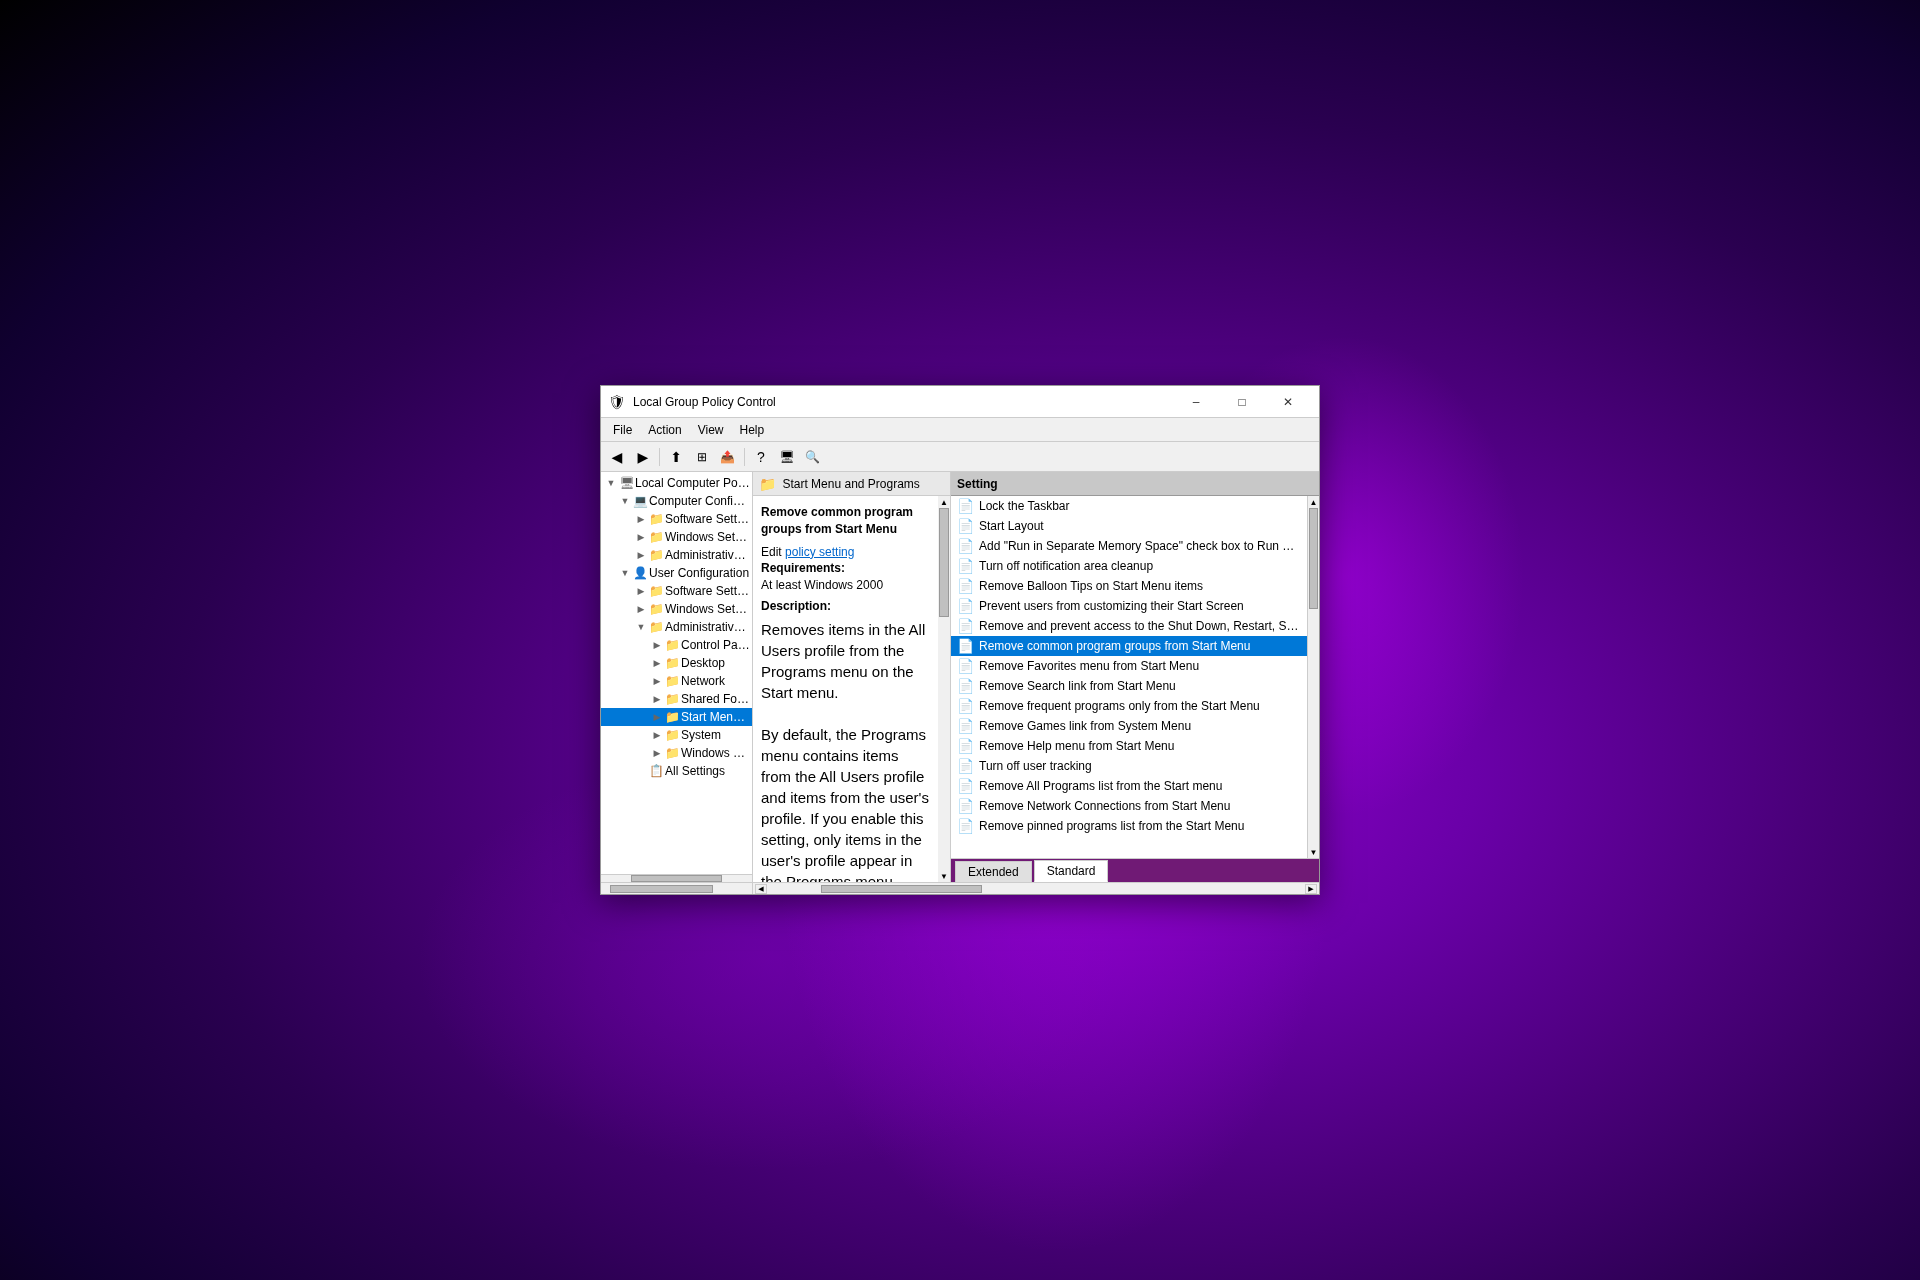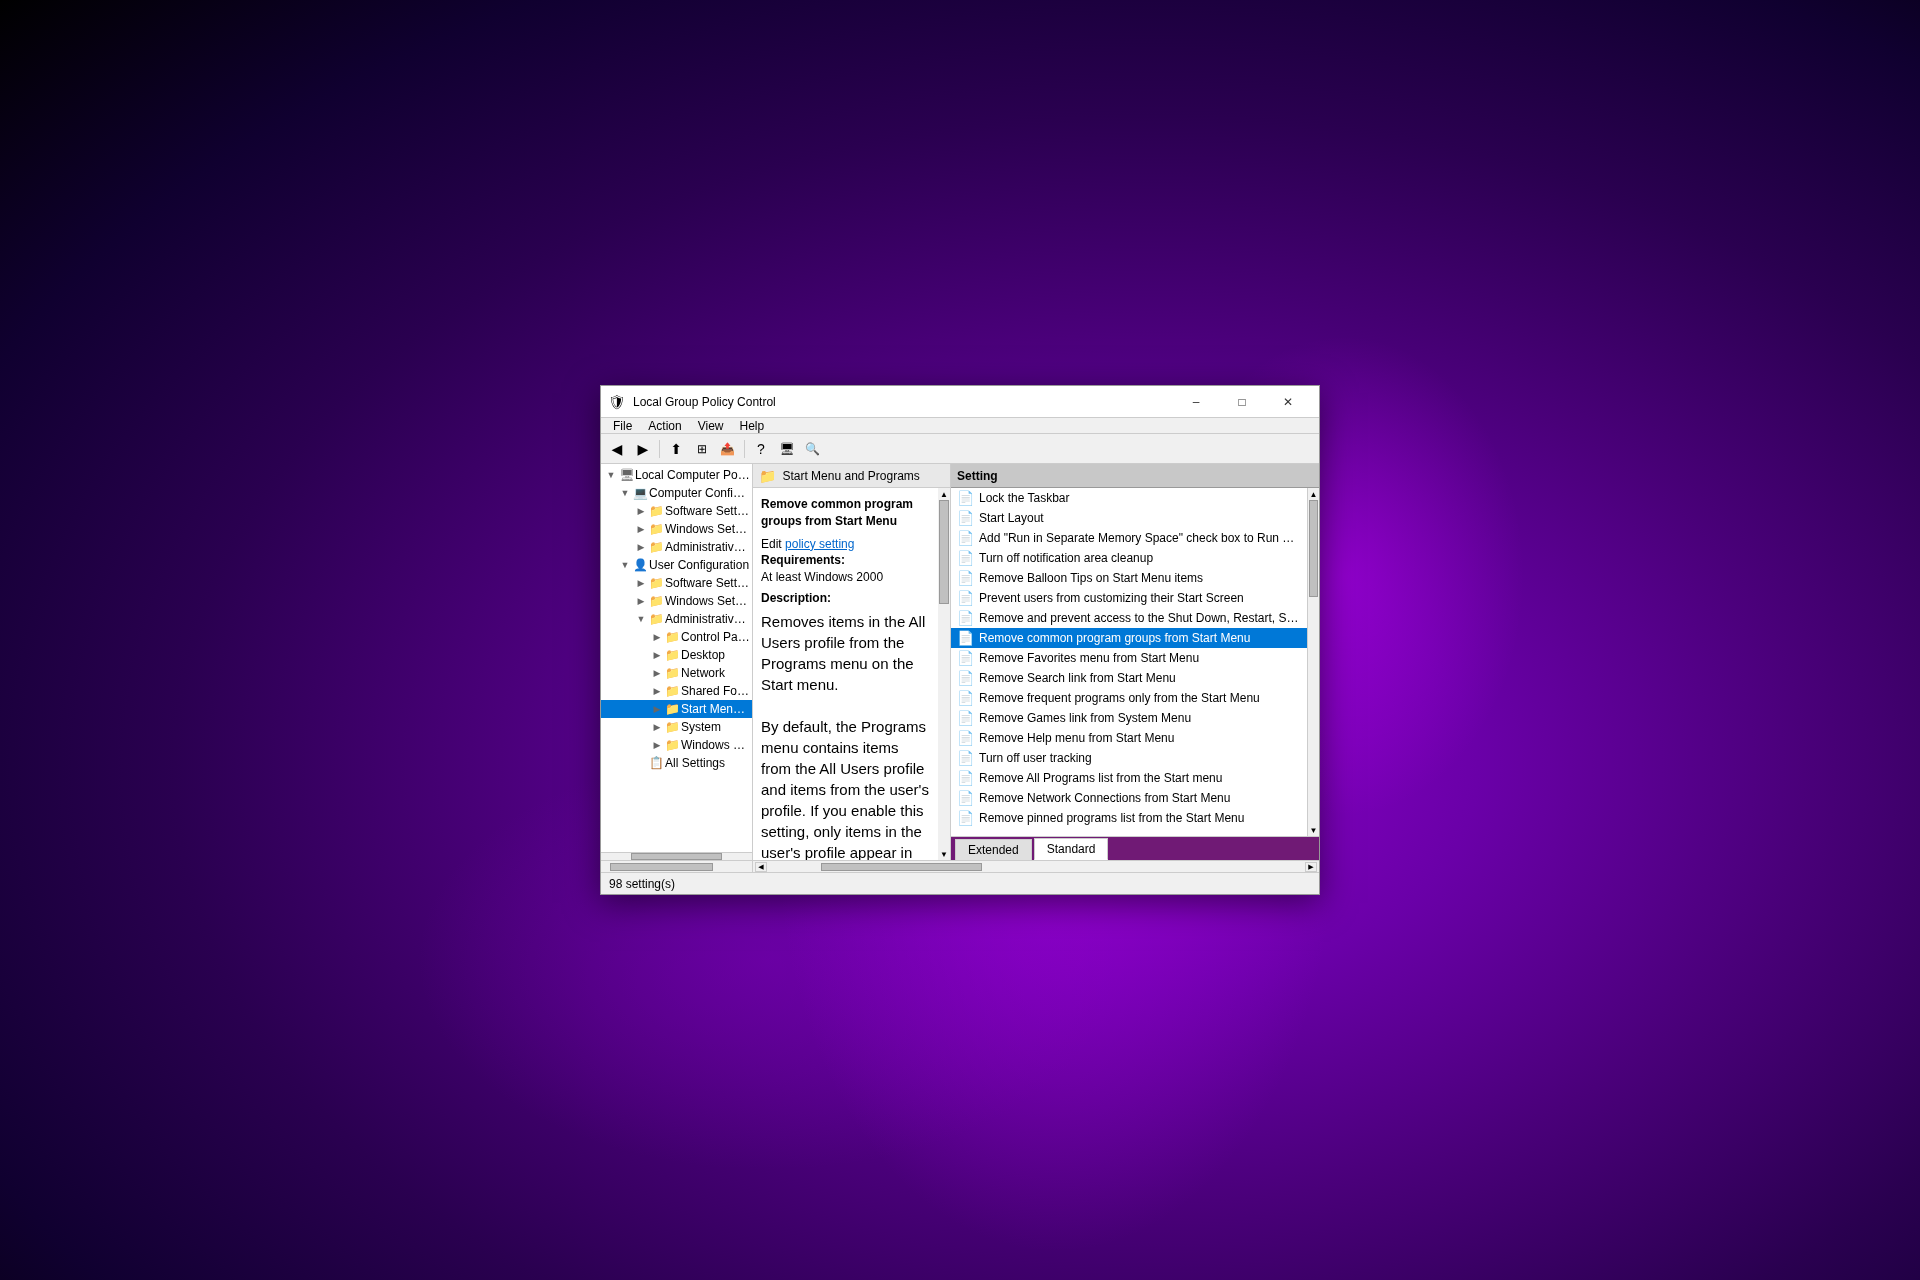--- a/index.html
+++ b/index.html
@@ -76,21 +76,21 @@
       align-items: center;
       justify-content: center;
       cursor: pointer;
       font-size: 12px;
       color: #333;
       background: transparent;
       border: none;
     }
     
     .menubar {
-      height: 16px;
+      height: 24px;
       background: #f0f0f0;
       display: flex;
       align-items: center;
       padding: 0 4px;
       border-bottom: 1px solid #ccc;
       flex-shrink: 0;
     }
     .menubar-item {
       padding: 2px 8px;
       cursor: pointer;
@@ -654,16 +654,13 @@
     </div>
     <div style="flex:1; display:flex; align-items:center; padding:0 2px;">
       <button style="width:12px; height:10px; font-size:7px; background:#f0f0f0; border:1px solid #ccc; cursor:pointer; display:flex; align-items:center; justify-content:center;">◀</button>
       <div style="flex:1; height:8px; background:#f0f0f0; position:relative;">
         <div style="position:absolute; left:10%; width:30%; height:100%; background:#c0c0c0; border:1px solid #999;"></div>
       </div>
       <button style="width:12px; height:10px; font-size:7px; background:#f0f0f0; border:1px solid #ccc; cursor:pointer; display:flex; align-items:center; justify-content:center;">▶</button>
     </div>
   </div>
 
-  <div class="statusbar">
-    <span>98 setting(s)</span>
-  </div>
 </div>
 
 </body></html>

